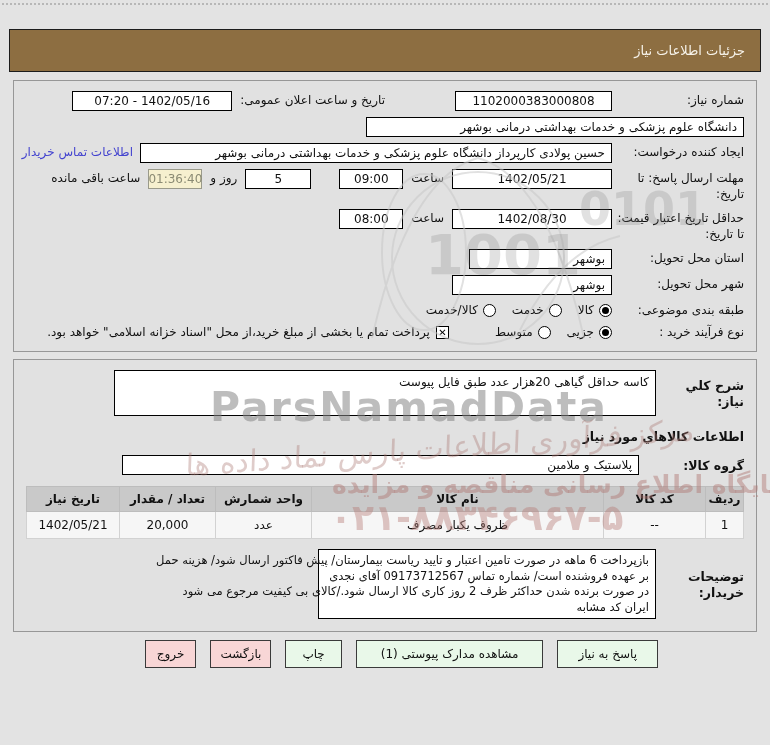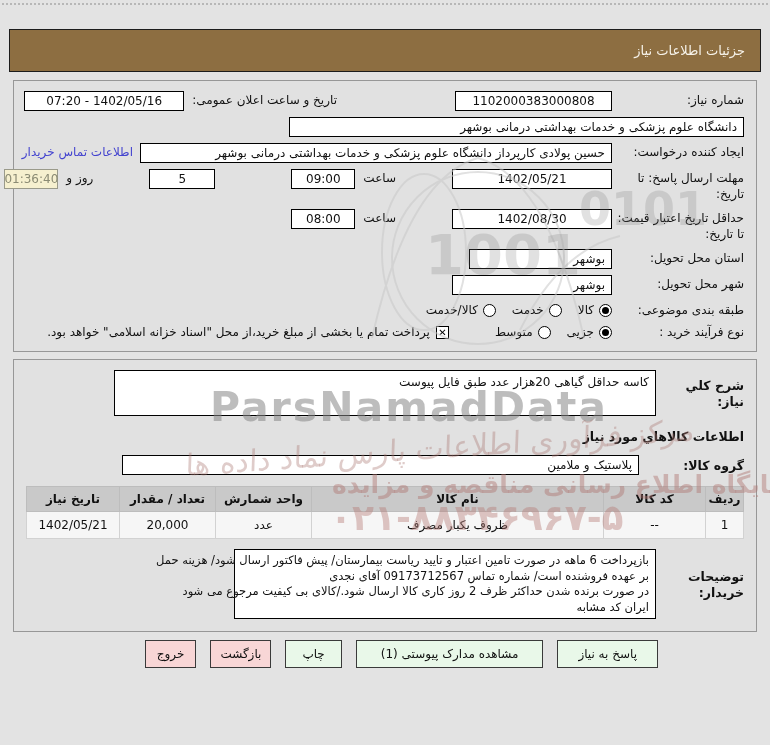--- a/index.html
+++ b/index.html
@@ -30,21 +30,21 @@
   .frow { display:flex; align-items:flex-start; margin-bottom:6px; min-height:20px; }
   .frow.center-v { align-items:center; }
   .lbl { width:132px; flex:none; text-align:right; line-height:1.3; padding-top:2px; }
   .lbl.b { font-weight:bold; font-size:12.5px; }
 
   .box {
     background:#fff; border:1px solid #000; height:20px;
     display:flex; align-items:center; padding:0 6px;
     overflow:hidden; white-space:nowrap;
   }
-  .box.c { justify-content:center;margin-left:48px; }
+  .box.c { justify-content:center; }
   .gap { flex:none; }
 
   .inline-lbl { padding:2px 8px 0 8px; white-space:nowrap; }
   .link { color:#4343cf; margin-right:7px; padding-top:2px; white-space:nowrap; cursor:pointer; }
 
   .timer {
     background:#f6f0cf; border:1px solid #9a9a8a; color:#8b8b74;
     height:20px; width:54px; display:flex; align-items:center; justify-content:center;
   }
 
@@ -53,21 +53,21 @@
   .radio.sel::after { content:""; position:absolute; inset:2px; background:#000; border-radius:50%; }
   .opt-lbl { padding:2px 0 0 16px; white-space:nowrap; }
 
   .chk { width:13px; height:13px; flex:none; border:1px solid #000; background:#fff;
     position:relative; margin:3px 0 0 6px; font-size:10px; line-height:11px; text-align:center; color:#000; }
   .chk::after { content:"\2715"; }
   .chk-text { padding-top:2px; }
 
   .bigbox { background:#fff; border:1px solid #000; padding:3px 6px; line-height:1.35; }
   .desc-box { width:552px; height:46px; margin-left:88px; }
-  .notes-box { width:422px; margin-left:88px; font-size:11.5px; }
+  .notes-box { width:338px; margin-left:88px; font-size:11.5px; }
   .notes-box div { white-space:nowrap; }
 
   .section-title { font-weight:bold; font-size:12.5px; margin:13px 0 11px 0; }
 
   table.goods { width:100%; border-collapse:collapse; table-layout:fixed; margin-top:11px; border:1px solid #ababab; }
   table.goods th { background:#c9c9c9; font-weight:bold; height:25px; border:1px solid #bdbdbd; font-size:12px; }
   table.goods td { background:#f6f6f6; height:27px; text-align:center; border:1px solid #d2d2d2; font-size:12px; }
 
   .btnrow { display:flex; align-items:center; margin:8px 13px 0; padding-right:99px; gap:14px; }
   .btn { height:28px; border:1px solid #3a3a3a; display:flex; align-items:center; justify-content:center;
@@ -108,21 +108,21 @@
 <div class="panel">
 
   <div class="frow">
     <div class="lbl">شماره نیاز:</div>
     <div class="box c gap" style="width:157px">1102000383000808</div>
     <div class="inline-lbl" style="margin-right:62px">تاریخ و ساعت اعلان عمومی:</div>
     <div class="box c gap" style="width:160px">1402/05/16 - 07:20</div>
   </div>
 
   <div class="frow">
-    <div class="box gap" style="width:455px">دانشگاه علوم پزشکی و خدمات بهداشتی درمانی بوشهر</div>
+    <div class="box gap" style="width:378px">دانشگاه علوم پزشکی و خدمات بهداشتی درمانی بوشهر</div>
   </div>
 
   <div class="frow">
     <div class="lbl">ایجاد کننده درخواست:</div>
     <div class="box gap" style="width:472px">حسین پولادی کارپرداز دانشگاه علوم پزشکی و خدمات بهداشتی درمانی بوشهر</div>
     <div class="link">اطلاعات تماس خریدار</div>
   </div>
 
   <div class="frow" style="min-height:34px">
     <div class="lbl">مهلت ارسال پاسخ: تا تاریخ:</div>

